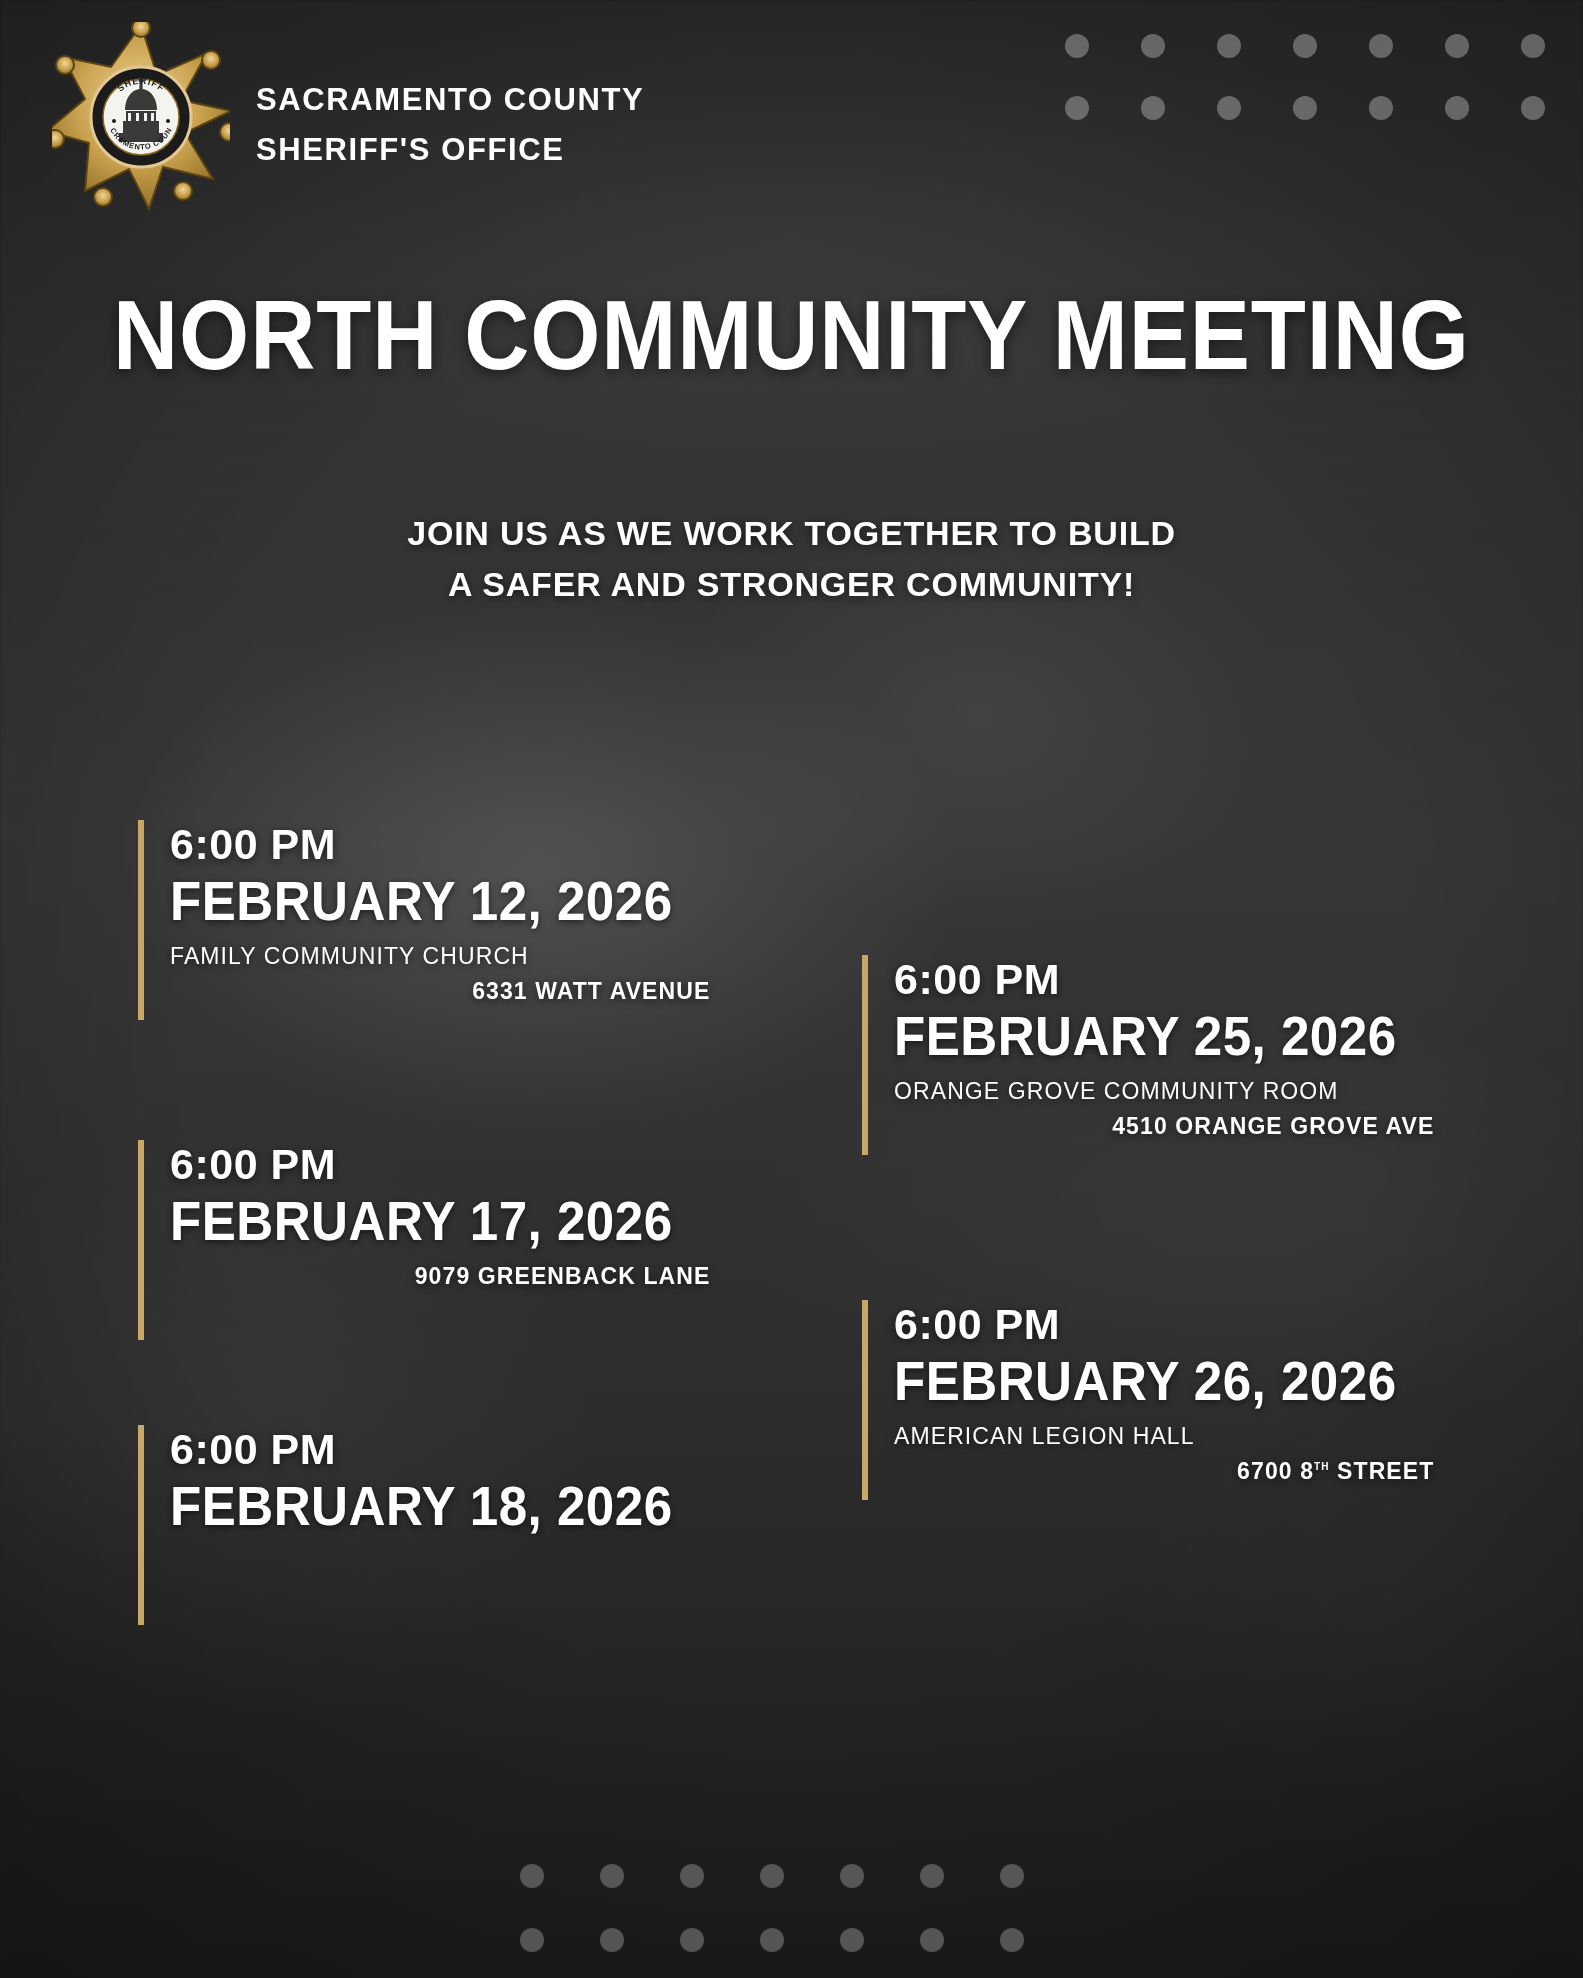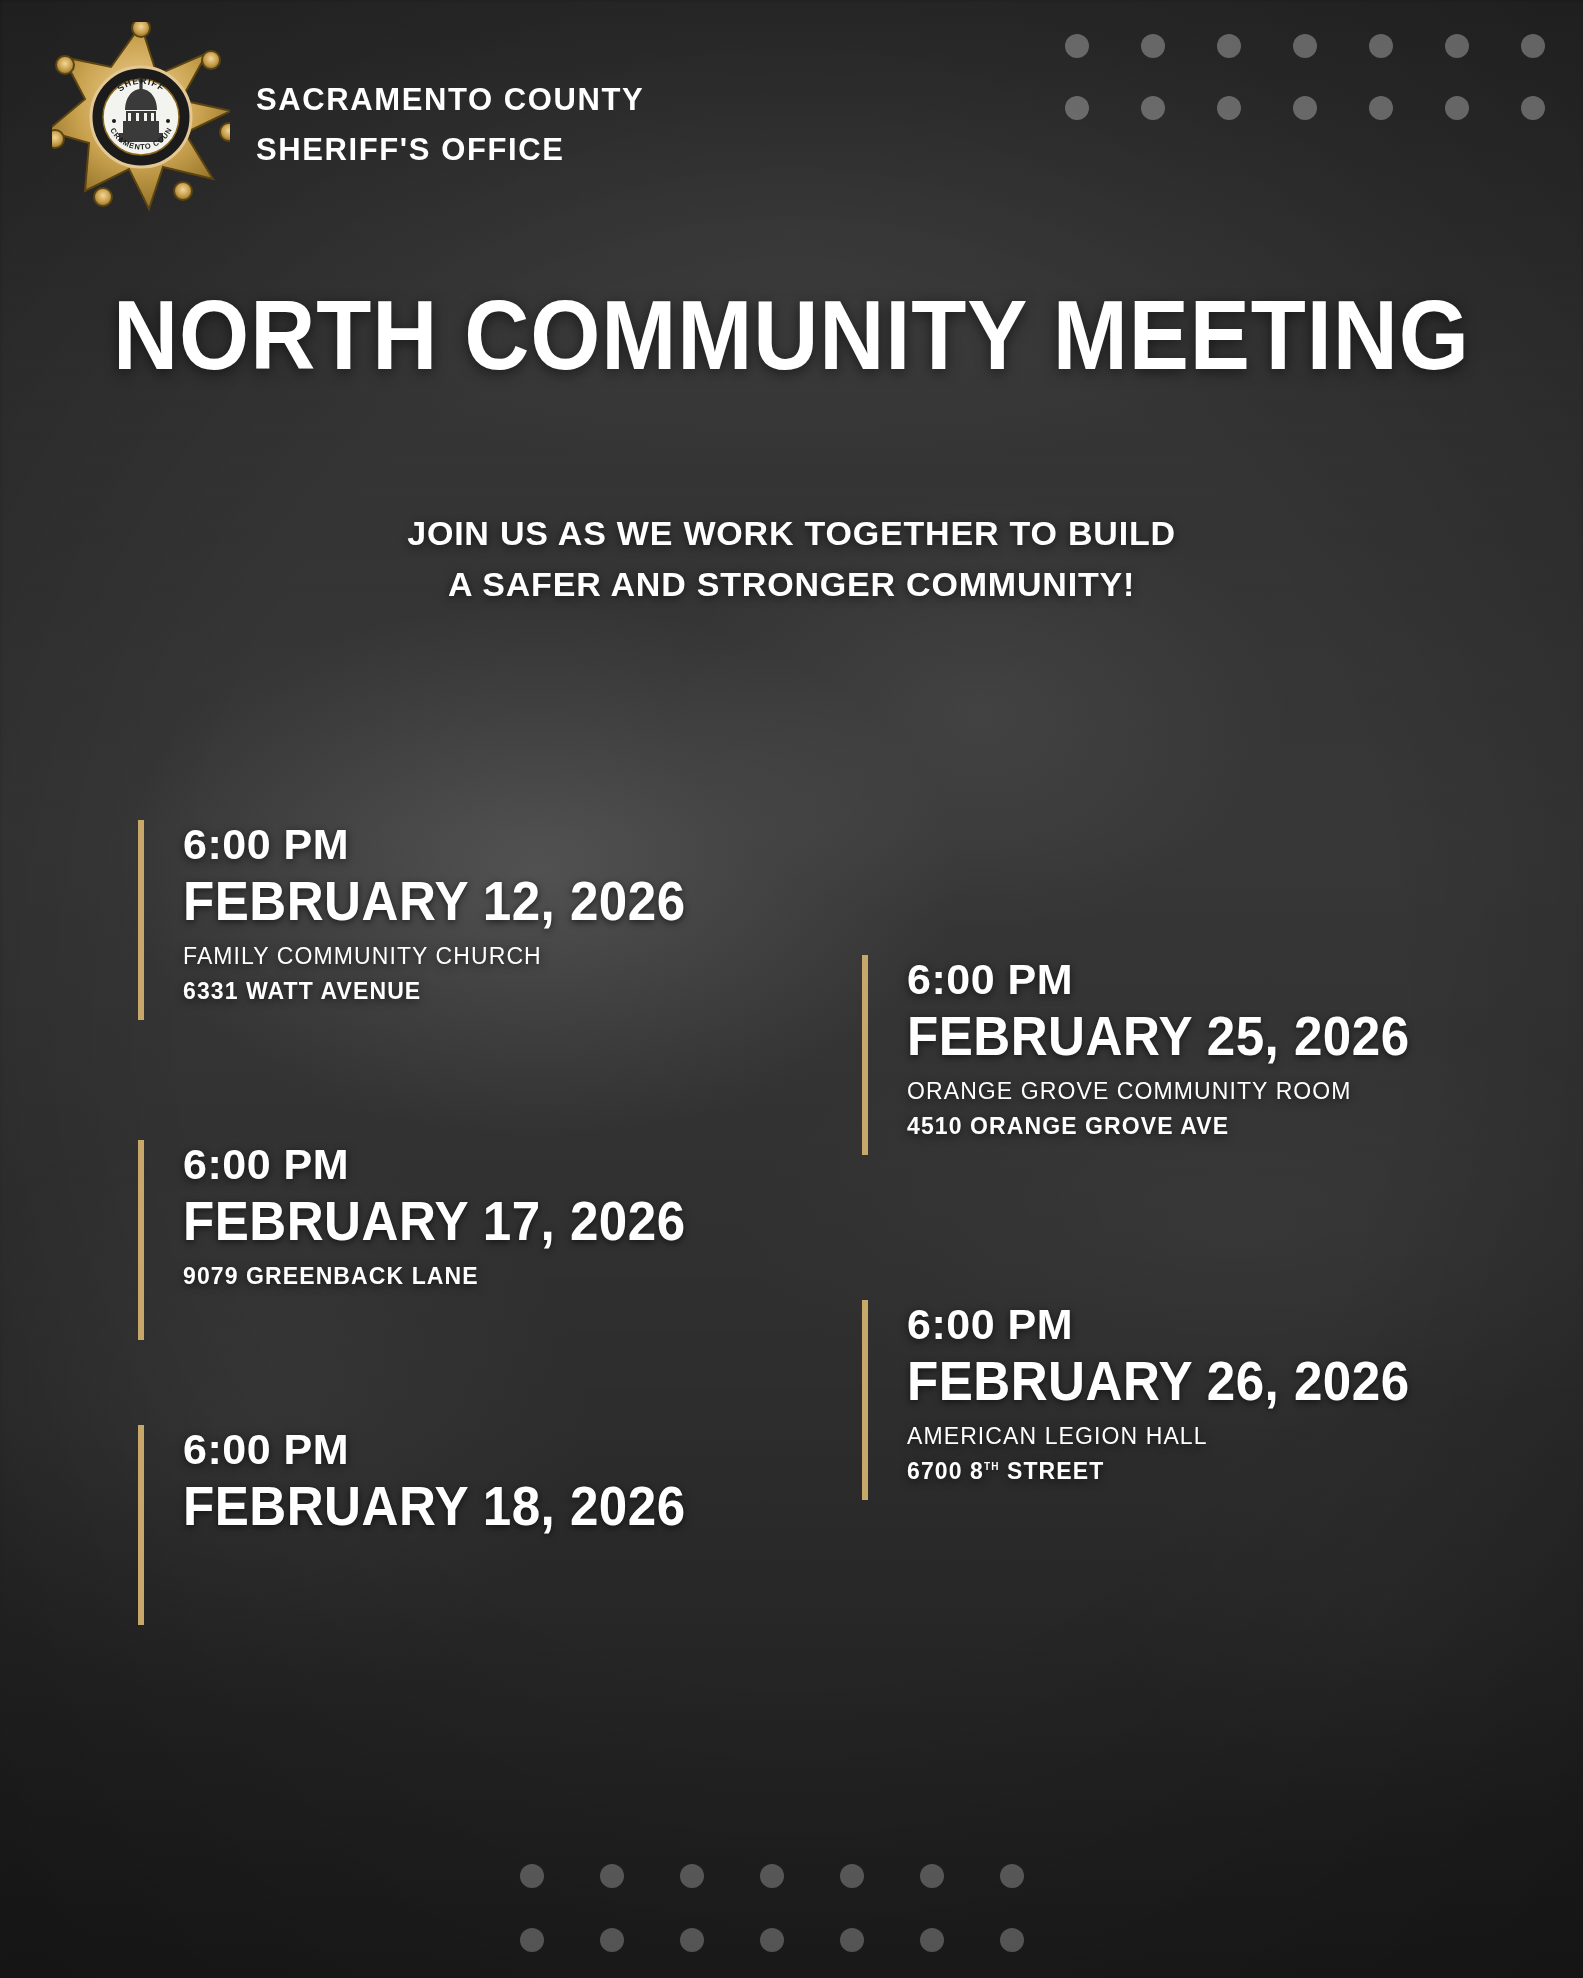--- a/index.html
+++ b/index.html
@@ -127,21 +127,21 @@
     font-weight: bold;
     letter-spacing: 0.8px;
     line-height: 1.5;
     text-transform: uppercase;
     text-shadow: 0 2px 10px rgba(0,0,0,0.6);
   }
 
   
   .event {
     position: absolute;
-    padding-left: 39px;
+    padding-left: 26px;
     border-left: 6px solid #f97316;
     text-shadow: 0 2px 8px rgba(0,0,0,0.6);
   }
   .event .time {
     font-size: 43px;
     font-weight: bold;
     letter-spacing: 0.5px;
     line-height: 1.15;
     margin-bottom: 2px;
   }
@@ -161,20 +161,21 @@
     letter-spacing: 1.1px;
     line-height: 1.5;
     text-transform: uppercase;
   }
   .event .address {
     font-size: 23px;
     font-weight: bold;
     letter-spacing: 1.1px;
     line-height: 1.5;
     text-transform: uppercase;
+    text-align: right;
   }
   .event .address sup {
     font-size: 10px;
     vertical-align: super;
   }
 
   
   .ev-0 { top: 820px; left: 138px; height: 200px; }
   .ev-1 { top: 1140px; left: 138px; height: 200px; }
   .ev-2 { top: 1425px; left: 138px; height: 200px; }

